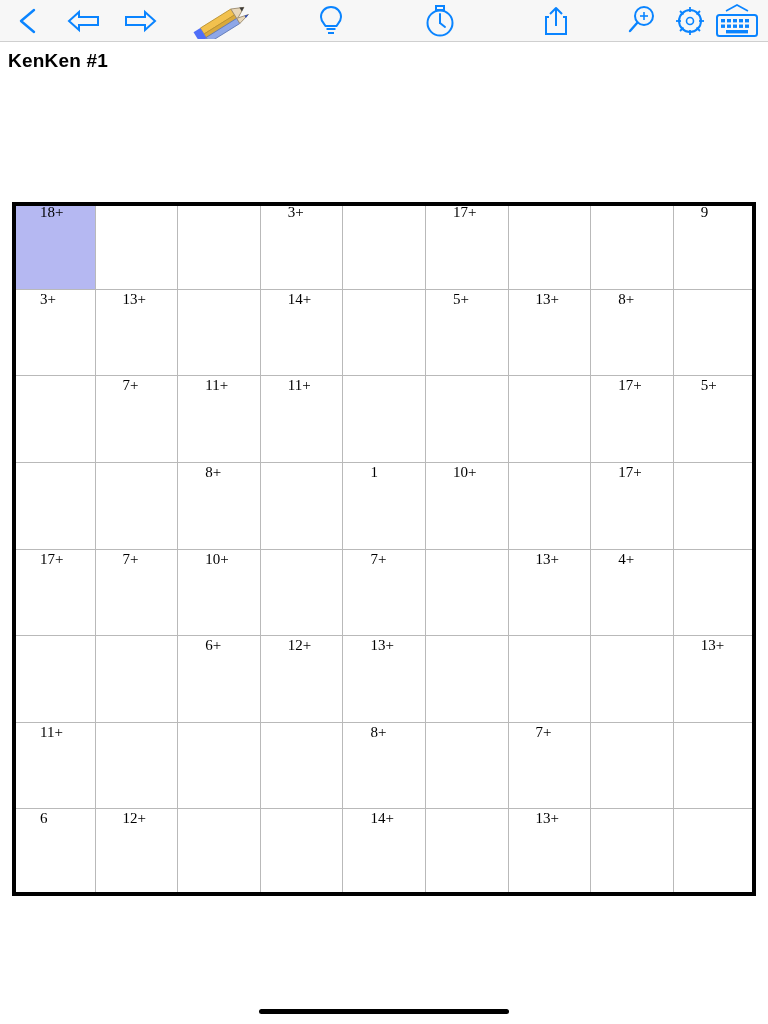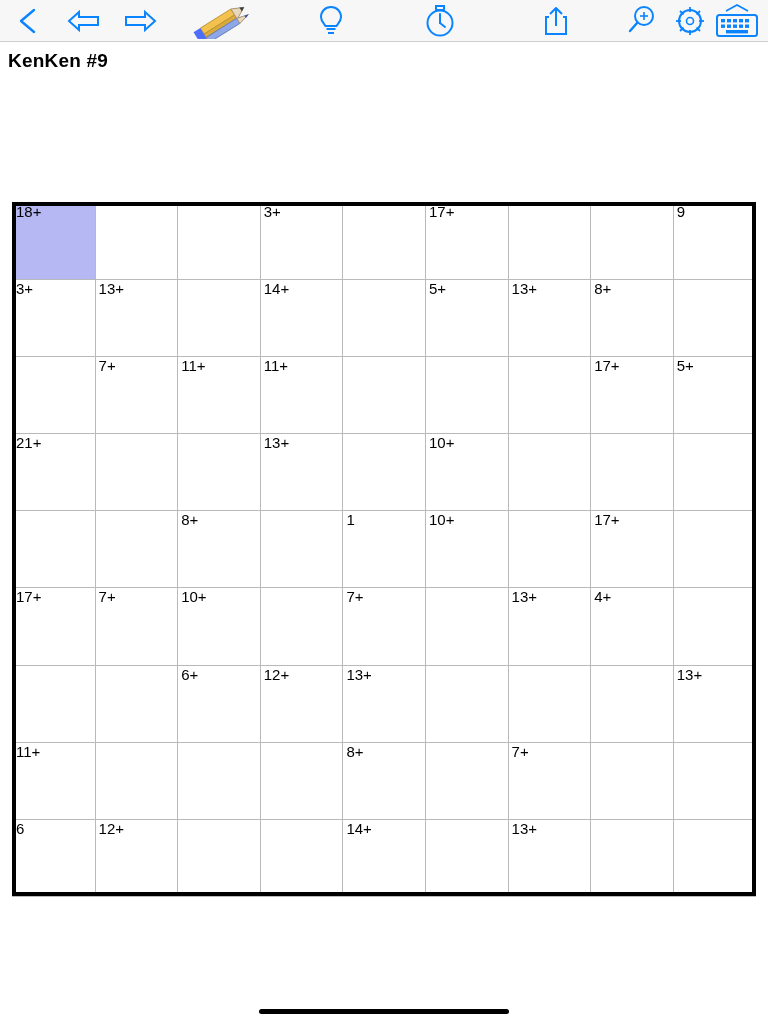--- a/index.html
+++ b/index.html
@@ -74,21 +74,22 @@
   td.tr { border-right: 4px solid #000; }
   td.tb { border-bottom: 4px solid #000; }
 
   .cage-label {
     position: absolute;
     top: 1px;
     left: 3px;
     font-size: 15px;
     line-height: 16px;
     color: #000;
-    font-family: Liberation Sans, sans-serif;
+    font-family: Liberation Serif, serif;
+    padding-left: 24px;
   }
 
   
   #grid-frame {
     position: absolute;
     left: 12px;
     top: 202px;
     width: 744px;
     height: 694px;
     border: 4px solid #000;
@@ -213,21 +214,21 @@
         <rect x="19" y="20.5" width="4" height="3.4"></rect>
           <rect x="25" y="20.5" width="4" height="3.4"></rect>
         <rect x="31" y="20.5" width="4" height="3.4"></rect>
         <rect x="12" y="26" width="22" height="3.4"></rect>
       </g>
     </svg>
   </div>
 
 </div>
 
-<div id="page-title">KenKen #9</div>
+<div id="page-title">KenKen #1</div>
 
 <div id="grid-wrap">
   <table id="kenken">
     <tbody id="kenken-body">
         <tr>
           <td class="tt tl selected">
             <span class="cage-label">18+</span>
           </td>
           <td class="tt"></td>
           <td class="tt tr"></td>
@@ -280,37 +281,20 @@
           </td>
           <td class="tt tb"></td>
           <td class="tt tb"></td>
           <td class="tt tb"></td>
           <td class="tt tl">
             <span class="cage-label">17+</span>
           </td>
           <td class="tt tl tr">
             <span class="cage-label">5+</span>
           </td>
-        </tr>
-        <tr>
-          <td class="tt tl tb">
-            <span class="cage-label">21+</span>
-          </td>
-          <td class="tb"></td>
-          <td class="tl tb"></td>
-          <td class="tt tl tb">
-            <span class="cage-label">13+</span>
-          </td>
-          <td class="tt tb"></td>
-          <td class="tt tl tb">
-            <span class="cage-label">10+</span>
-          </td>
-          <td class="tt tl tb"></td>
-          <td class="tt tl tb"></td>
-          <td class="tt tl tr tb"></td>
         </tr>
         <tr>
           <td class="tt tl"></td>
           <td class="tt"></td>
           <td class="tt tl tb">
             <span class="cage-label">8+</span>
           </td>
           <td class="tt tb"></td>
           <td class="tt tl tr tb">
             <span class="cage-label">1</span>

